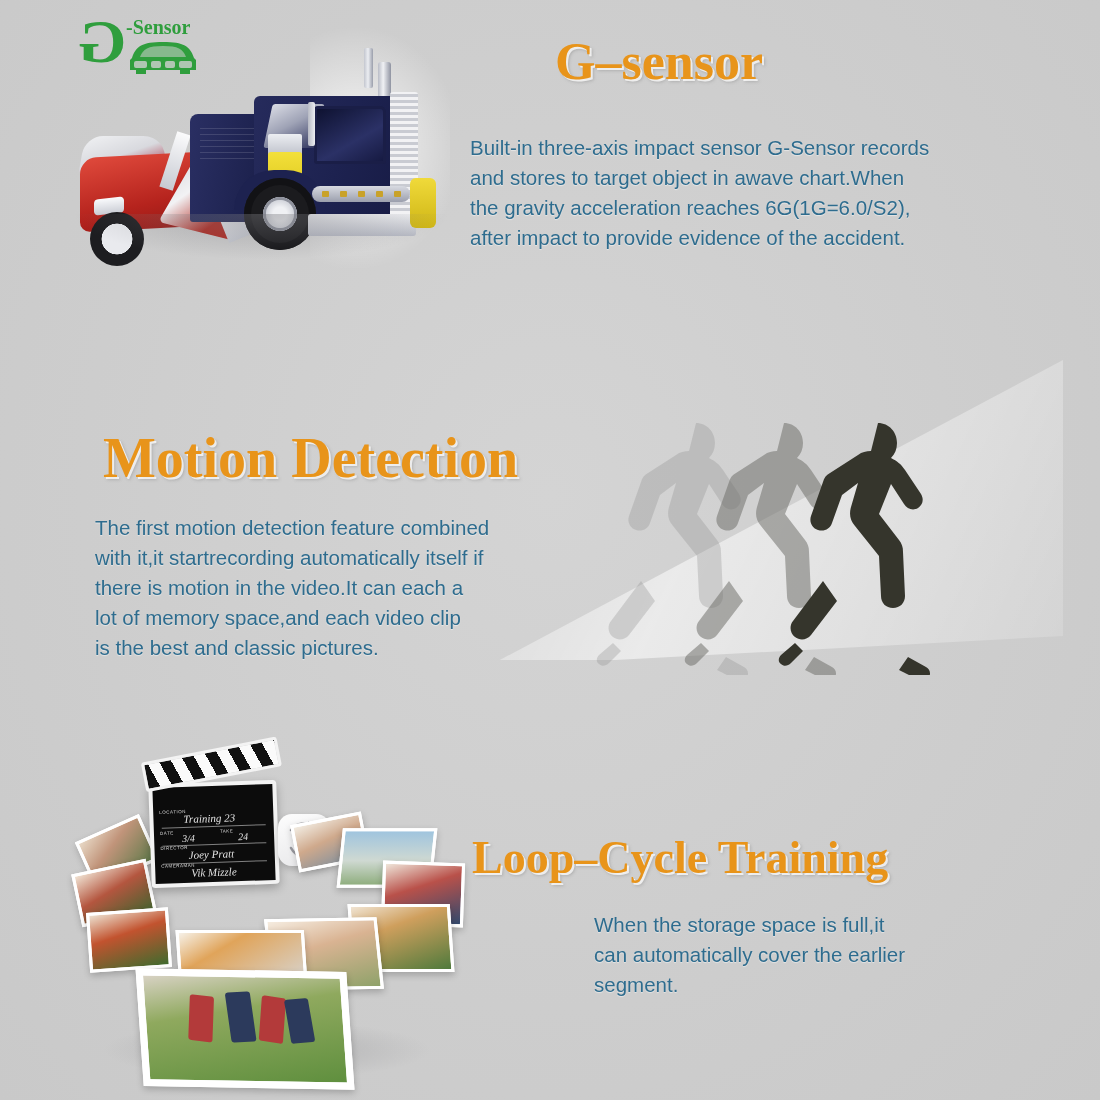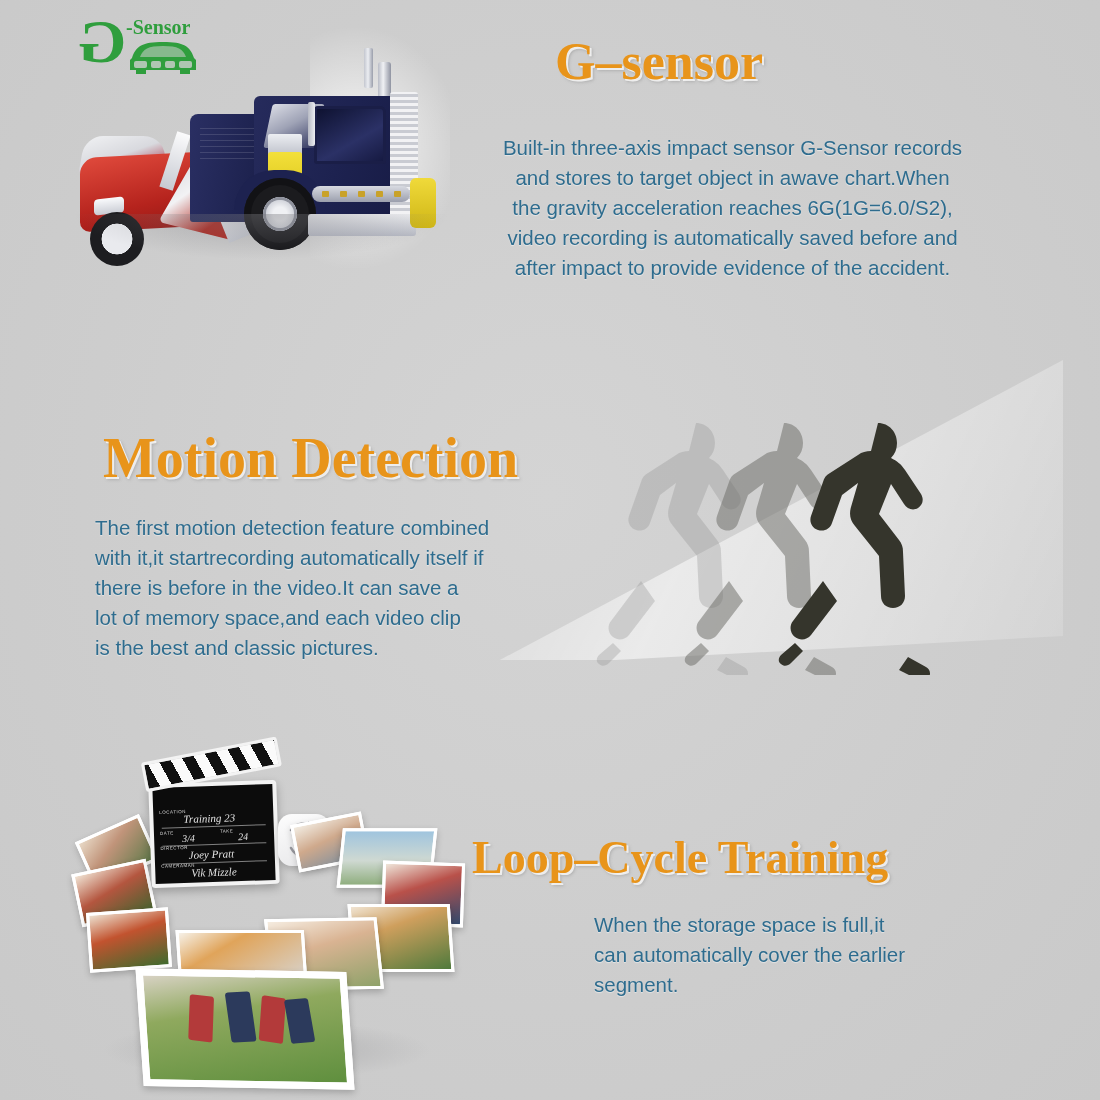--- a/index.html
+++ b/index.html
@@ -102,21 +102,21 @@
   .car-crush{position:absolute;left:110px;top:112px;width:78px;height:96px;
             background:linear-gradient(120deg,#d8d9de 0%,#f2f2f4 35%,#b02820 75%);
             transform:rotate(14deg) skewX(-16deg);border-radius:6px;}
   .car-light{position:absolute;left:22px;top:170px;width:30px;height:16px;
             background:linear-gradient(180deg,#fafbfd,#c9ccd4);border-radius:4px;transform:skewY(-6deg);}
   .car-wheel{position:absolute;left:18px;top:184px;width:54px;height:54px;border-radius:50%;
             background:radial-gradient(circle,#e9eaee 0 40%,#1d1d20 41% 100%);}
   .car-shard{position:absolute;background:linear-gradient(180deg,#fbfbfc,#c7cad2);}
 
   #sec-gsensor .heading{position:absolute;left:555px;top:36px;font-size:52px;}
-  #sec-gsensor .body-text{position:absolute;left:460px;top:133px;width:545px;text-align:center;}
+  #sec-gsensor .body-text{position:absolute;left:470px;top:133px;width:545px;}
 
   
   #sec-motion{position:absolute;left:3px;top:330px;width:1100px;height:400px;}
   .light-cone{position:absolute;left:420px;top:30px;width:640px;height:300px;
     background:linear-gradient(115deg, rgba(255,255,255,0) 0%, rgba(255,255,255,.55) 45%, rgba(255,255,255,.15) 100%);
     clip-path:polygon(12% 100%, 100% 0%, 100% 92%, 30% 100%);}
   #sec-motion .heading{position:absolute;left:100px;top:100px;font-size:56px;}
   #sec-motion .body-text{position:absolute;left:92px;top:183px;width:470px;text-align:left;}
 
   .runners{position:absolute;left:575px;top:55px;width:420px;height:290px;}
@@ -210,34 +210,33 @@
       <div class="truck-yellowdrum"></div>
       <div class="cp-ground"></div>
     </div>
 
     <div class="heading">G–sensor</div>
 
     <div class="body-text">
       <div>Built-in three-axis impact sensor G-Sensor records</div>
       <div>and stores to target object in awave chart.When</div>
       <div>the gravity acceleration reaches 6G(1G=6.0/S2),</div>
-      <div>video recording is automatically saved before and</div>
       <div> after impact to provide evidence of the accident.</div>
     </div>
   </div>
 
   <div id="sec-motion">
     <div class="light-cone"></div>
 
     <div class="heading">Motion Detection</div>
 
     <div class="body-text">
       <div>The first motion detection feature combined</div>
       <div>with it,it startrecording automatically itself if</div>
-      <div> there is before in the video.It can save a</div>
+      <div> there is motion in the video.It can each a</div>
       <div>lot of memory space,and each video clip</div>
       <div>is the best and classic pictures.</div>
     </div>
 
     <div class="runners">
       <div class="runner r1">
         <svg viewBox="0 0 190 270" preserveAspectRatio="xMidYMax meet">
           <path fill="#8d8d8d" d="M118 18c11 0 19 9 19 20 0 6-2 11-6 15 6 3 10 6 14 12l16 24c3 5 2 11-3 14-5 3-11 1-14-4l-13-20-12 30 20 26c3 4 4 7 4 12l2 44c0 7-5 12-12 12s-12-5-12-12l-2-40-24-30c-5-6-6-12-4-19l7-24-16 12-10 28c-2 6-8 9-14 7-6-2-9-8-7-14l12-34c1-4 3-7 7-9l28-18c4-3 8-4 13-4zM77 196l-26 34c-4 5-11 6-16 2-5-4-6-11-2-16l30-40zM35 238l-14 12c-3 3-3 7 0 9 3 3 7 2 10-1l12-12zM148 252l18 10c4 2 5 7 3 10-2 4-7 5-10 3l-20-10z"></path>
         </svg>
       </div>

